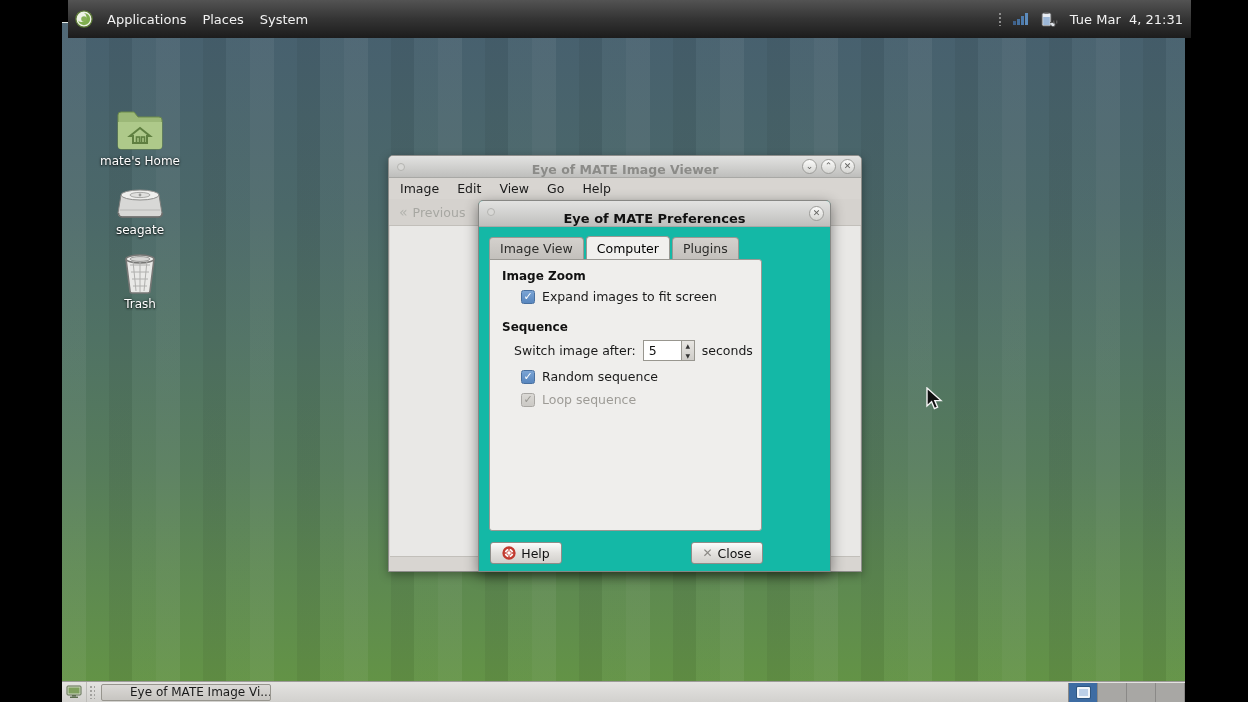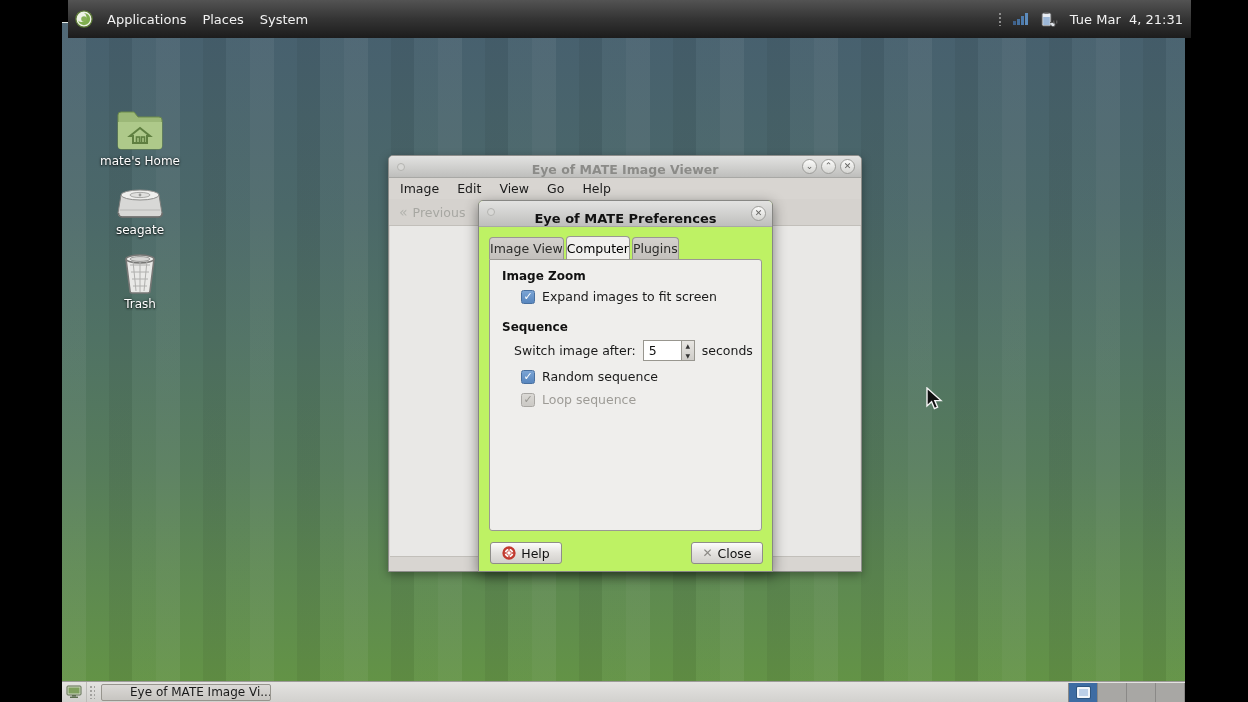--- a/index.html
+++ b/index.html
@@ -77,29 +77,29 @@
     display:flex; align-items:center; }
   .prev-btn { display:flex; align-items:center; gap:5px; margin-left:10px;
     color:#a7a7a2; font-size:12.5px; }
   .prev-arrow { font-size:14px; line-height:1; color:#b3b3ae; }
   .viewer-content { position:absolute; left:1px; right:1px; top:70px; bottom:15px; background:#e9e8e6; }
   .viewer-status { position:absolute; left:1px; right:1px; bottom:0; height:15px;
     background:#d8d5d1; border-top:1px solid #c2bfba; }
 
   
   .dialog {
-    position:absolute; left:478px; top:200px; width:295px; height:372px;
-    background:#bef264; border:1px solid #878784; border-radius:5px 5px 0 0;
+    position:absolute; left:478px; top:200px; width:353px; height:372px;
+    background:#14b8a6; border:1px solid #878784; border-radius:5px 5px 0 0;
     box-shadow:0 4px 14px rgba(0,0,0,0.45); z-index:20;
   }
   .dialog .titlebar { height:26px; }
   .dialog .tb-title { color:#111; font-size:13px; }
   .tabs { position:absolute; left:10px; top:36px; display:flex; z-index:2; }
   .tab {
-    height:22px; line-height:21px; padding:0 0; margin-right:2px; font-size:12.5px;
+    height:22px; line-height:21px; padding:0 10px; margin-right:2px; font-size:12.5px;
     color:#2c2c2a; background:linear-gradient(180deg,#d4d1cd,#c3c0bc);
     border:1px solid #9a9893; border-bottom:none; border-radius:4px 4px 0 0; cursor:pointer;
   }
   .tab.active {
     background:#f1f0ee; height:23px; margin-top:-1px; line-height:23px; color:#000;
   }
   .notebook {
     position:absolute; left:10px; top:58px; width:273px; height:272px;
     background:#efeeec; border:1px solid #9a9893; border-radius:0 3px 3px 3px;
   }

